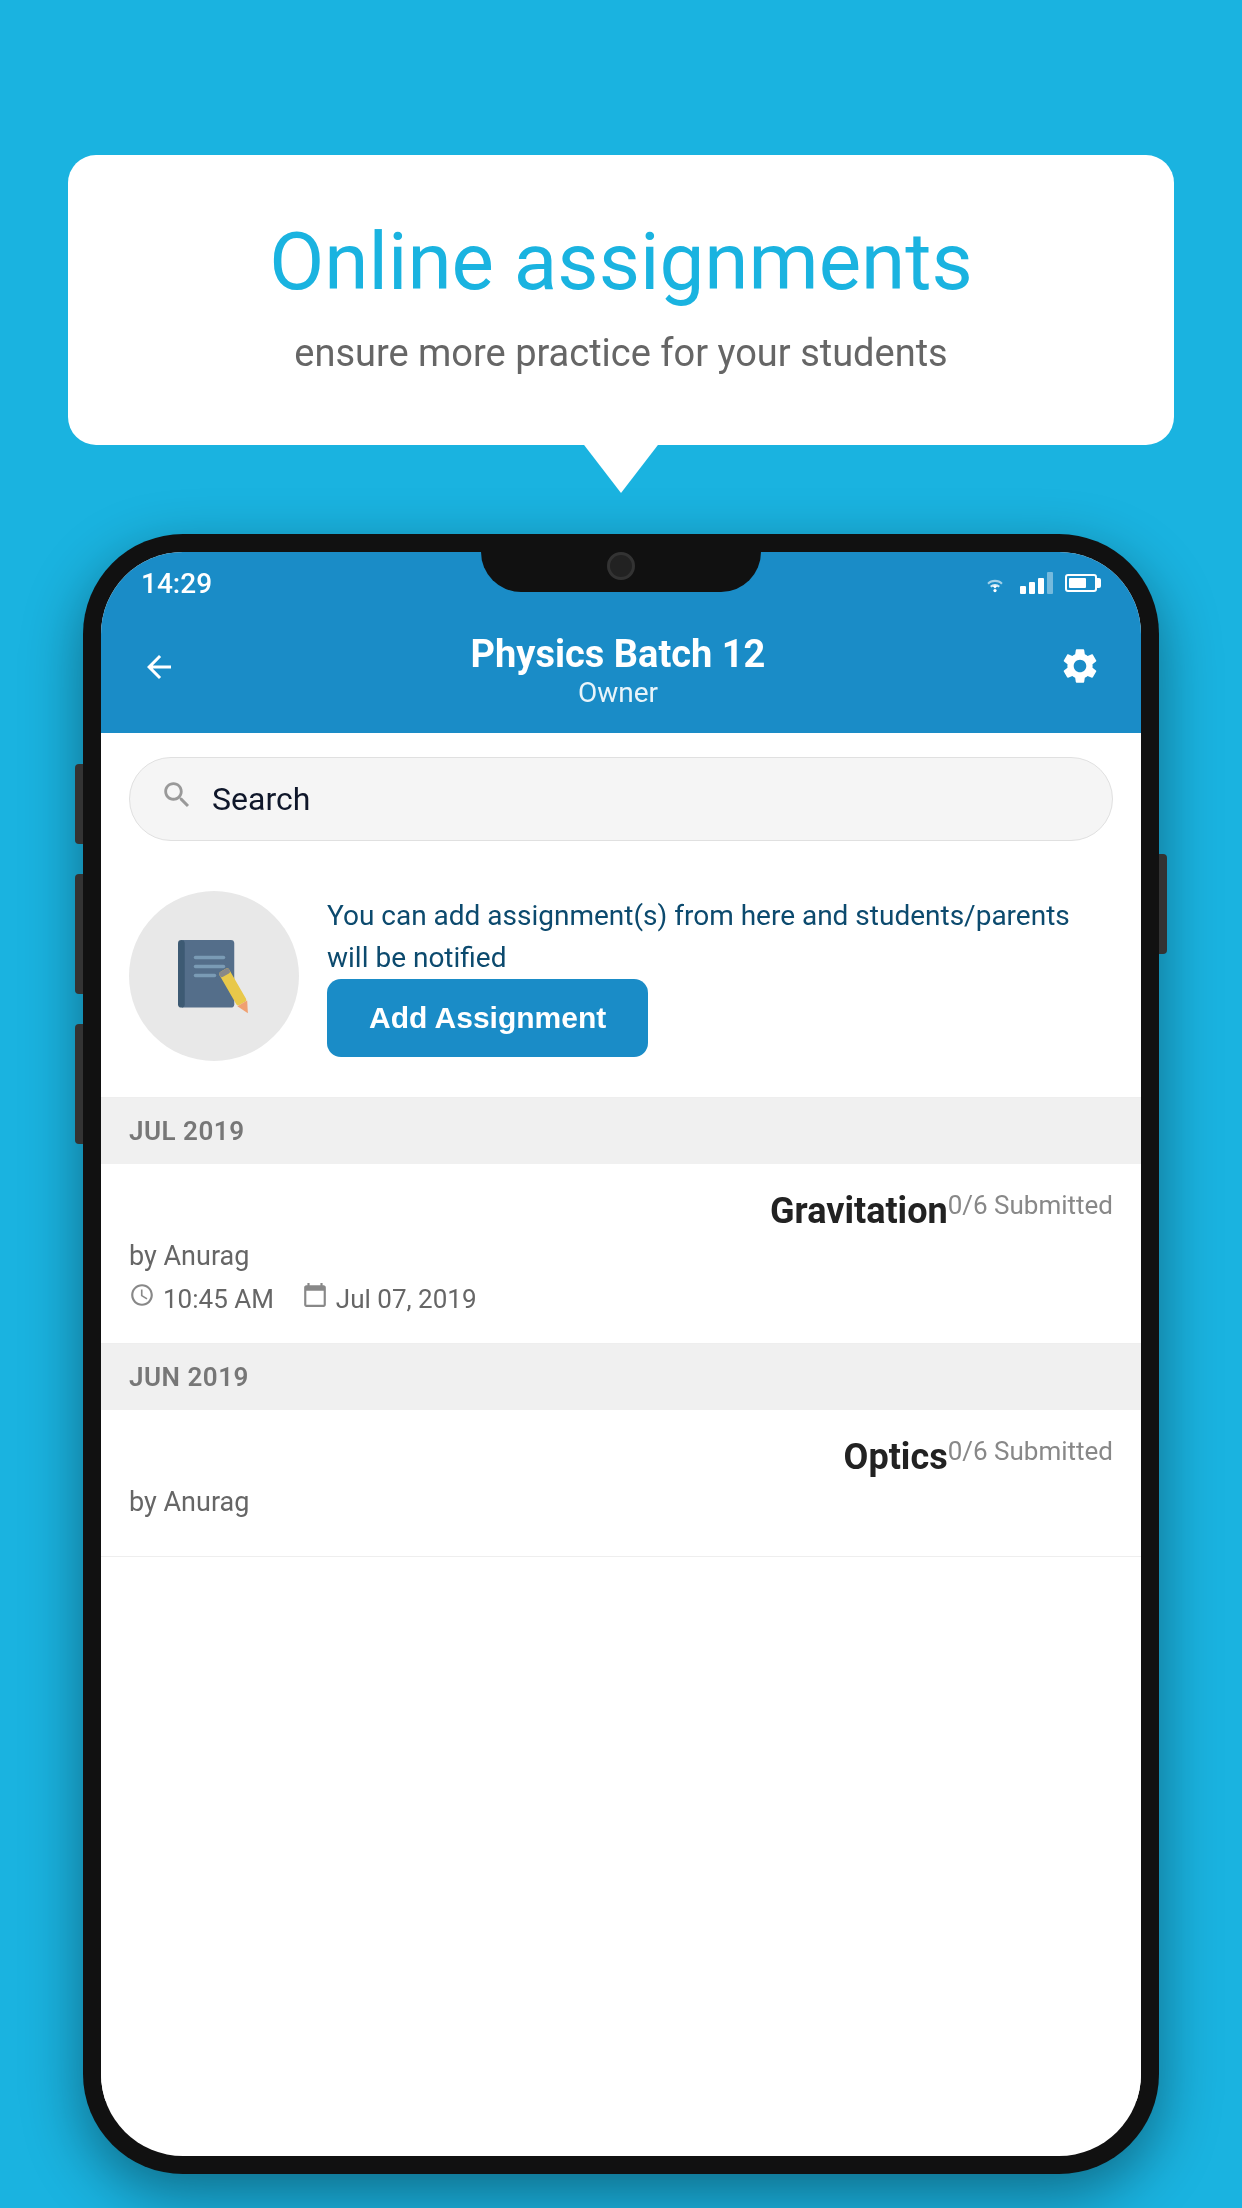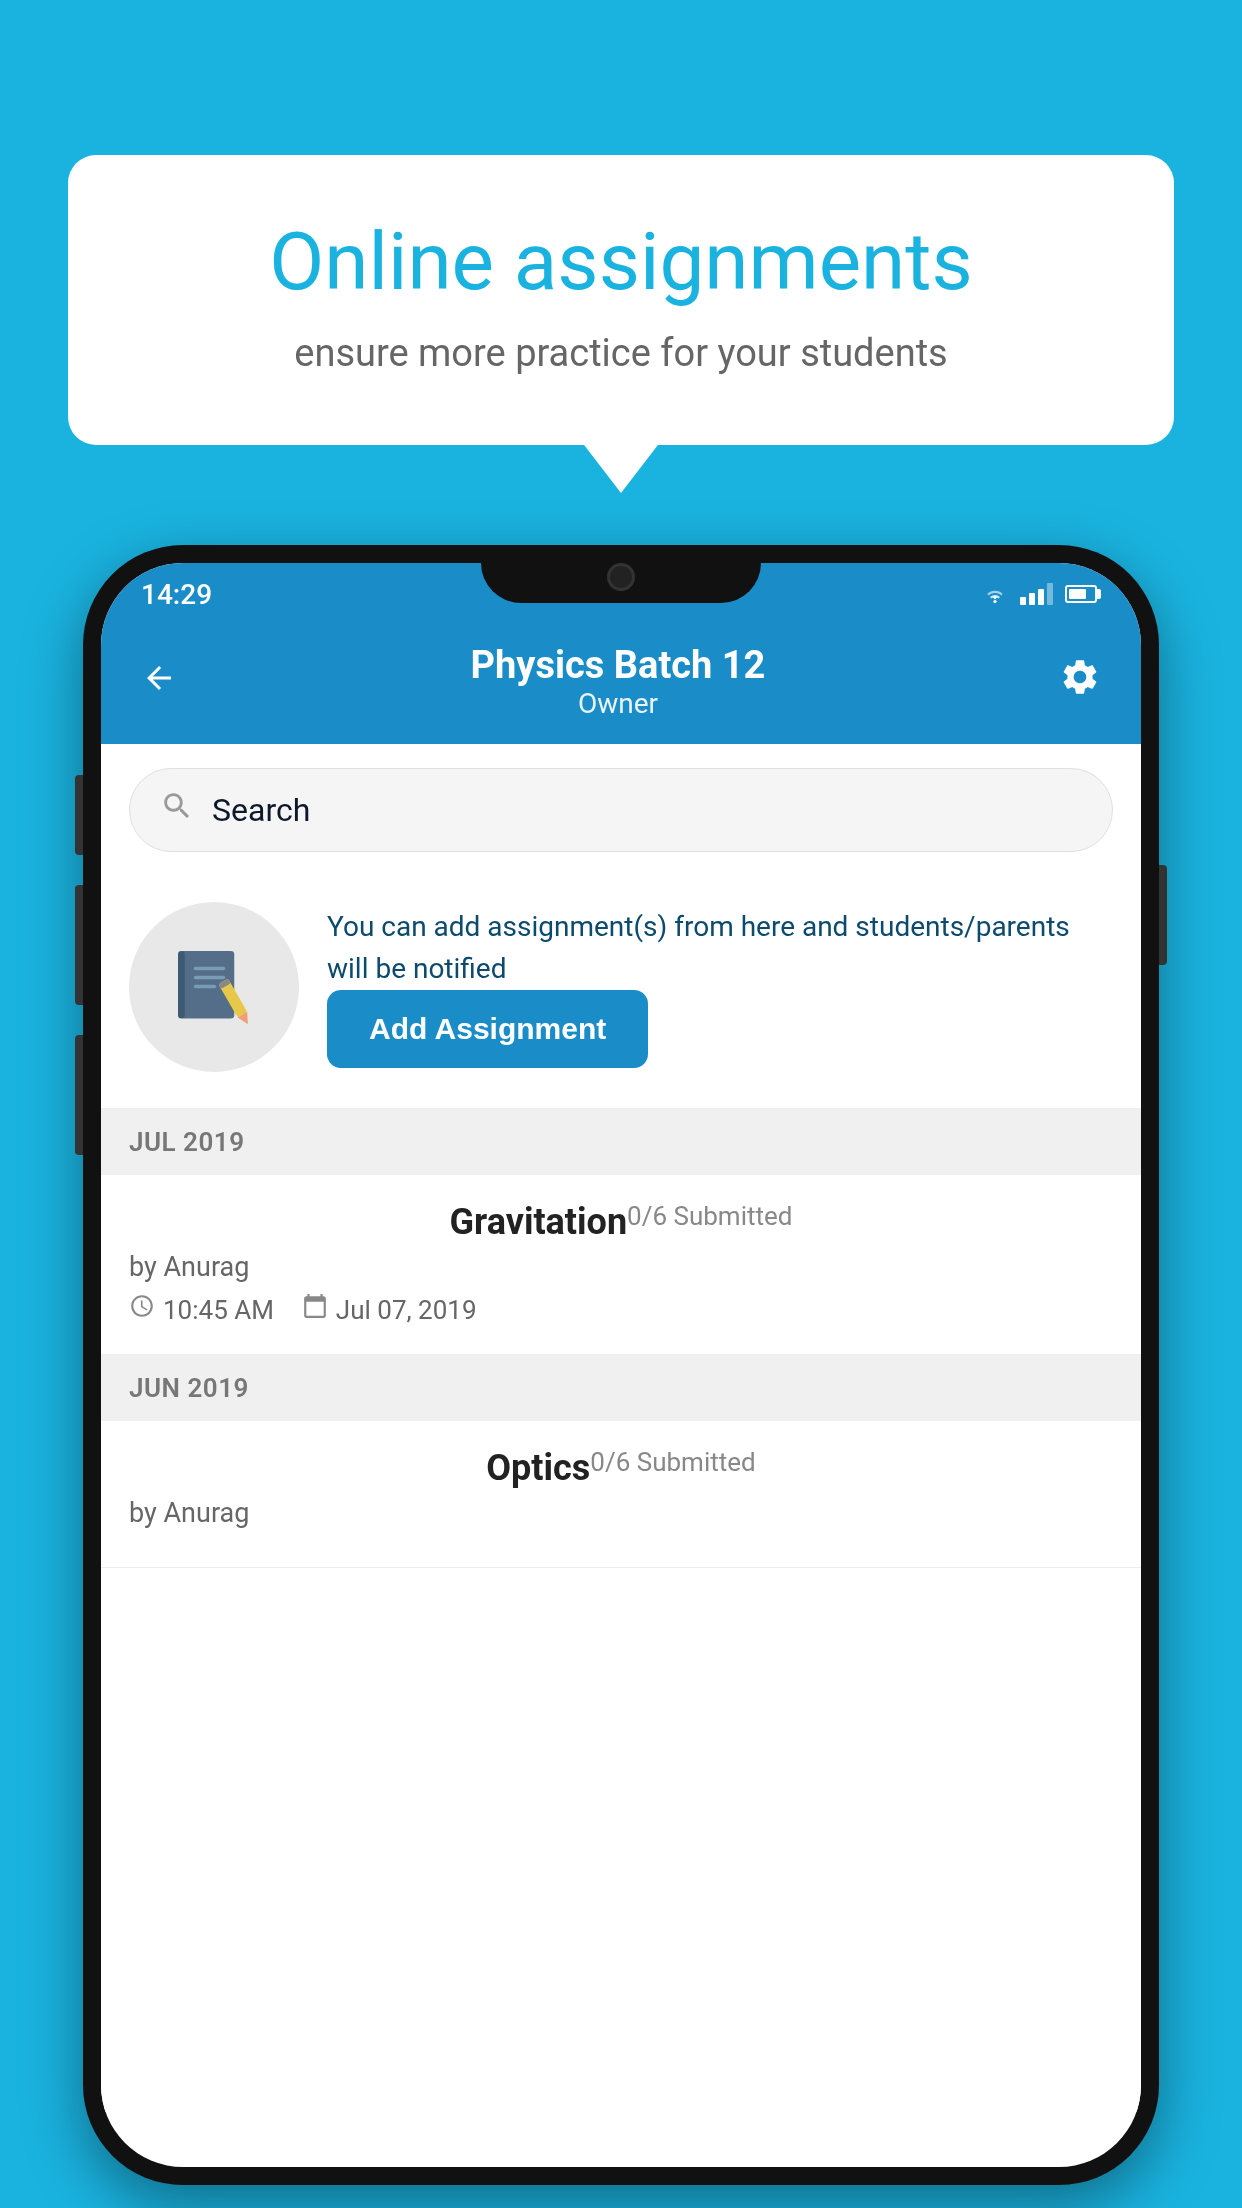--- a/index.html
+++ b/index.html
@@ -51,21 +51,21 @@
 
     .speech-bubble-subtitle {
       font-size: 38px;
       color: #666;
       font-weight: 400;
     }
 
     
     .phone-frame {
       position: absolute;
-      top: 545px;
+      top: 534px;
       left: 83px;
       width: 1076px;
       height: 1640px;
       background: #111;
       border-radius: 100px;
       padding: 16px;
       box-shadow: 0 20px 60px rgba(0,0,0,0.4);
     }
 
     
@@ -278,21 +278,21 @@
     }
 
     
     .assignment-item {
       padding: 26px 28px 28px;
       border-bottom: 1px solid #eee;
     }
 
     .assignment-row1 {
       display: flex;
-      justify-content: center;
+      justify-content: flex-end;
       align-items: flex-start;
       margin-bottom: 8px;
     }
 
     .assignment-name {
       font-size: 36px;
       font-weight: 700;
       color: #222;
     }
 

